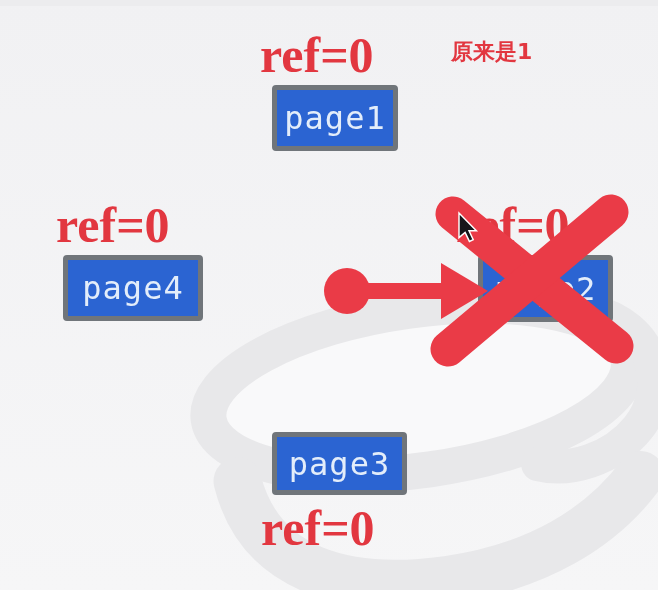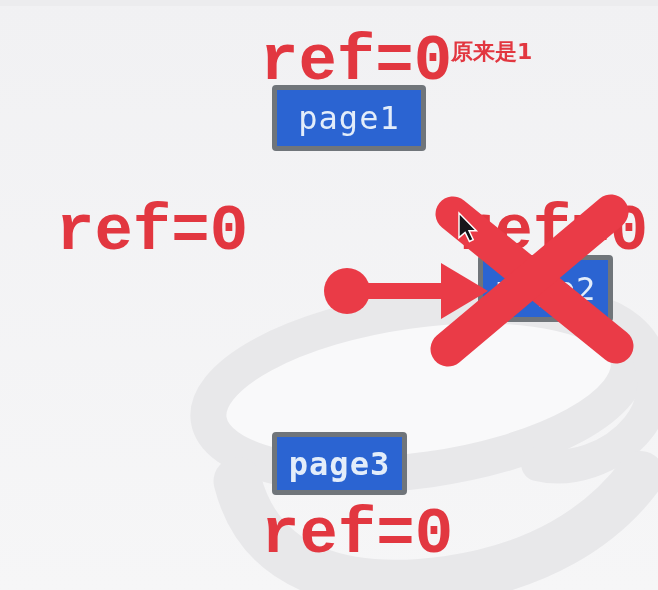--- a/index.html
+++ b/index.html
@@ -12,23 +12,23 @@
     font-family: "DejaVu Sans", sans-serif;
   }
   .bg-svg, .fg-svg {
     position: absolute;
     left: 0; top: 0;
     width: 658px; height: 590px;
     pointer-events: none;
   }
   .ref-label {
     position: absolute;
-    font-family: Liberation Mono, monospace;
+    font-family: Liberation Serif, serif;
     font-weight: bold;
-    font-size: 64px;
+    font-size: 50px;
     line-height: 1;
     color: #e23740;
     white-space: nowrap;
     z-index: 2;
   }
   .ref-top    { left: 260px; top: 30px; }
   .ref-left   { left: 56px;  top: 200px; }
   .ref-right  { left: 456px; top: 200px; z-index: 3; }
   .ref-bottom { left: 261px; top: 503px; }
   .page-box {
@@ -42,24 +42,24 @@
     justify-content: center;
     z-index: 2;
   }
   .page-box .page-label {
     font-family: "DejaVu Sans Mono", monospace;
     font-size: 32px;
     line-height: 1;
     color: #e3edfa;
     letter-spacing: 1px;
   }
-  .box-page1 { left: 272px; top: 85px;  width: 154px; height: 66px; }
+  .box-page1 { left: 272px; top: 85px;  width: 126px; height: 66px; }
   .box-page4 { left: 63px;  top: 255px; width: 140px; height: 66px; }
   .box-page2 { left: 478px; top: 255px; width: 135px; height: 67px; z-index: 3; }
-  .box-page3 { left: 272px; top: 432px; width: 135px; height: 63px; font-weight: bold; }
+  .box-page3 { left: 272px; top: 432px; width: 135px; height: 63px; }
   .annotation {
     position: absolute;
     left: 451px; top: 37px;
     font-size: 22px;
     font-weight: 600;
     color: #e23740;
     white-space: nowrap;
     z-index: 2;
   }
   .arrow-svg { z-index: 4; }
@@ -90,20 +90,23 @@
   <div class="ref-label ref-top">ref=0</div>
   <div class="ref-label ref-left">ref=0</div>
   <div class="ref-label ref-right">ref=0</div>
   <div class="ref-label ref-bottom">ref=0</div>
 
   <div class="annotation">原来是1</div>
 
   <div class="page-box box-page1">
     <span class="page-label">page1</span>
   </div>
+  <div class="page-box box-page4">
+    <span class="page-label">page4</span>
+  </div>
   <div class="page-box box-page2">
     <span class="page-label">page2</span>
   </div>
   <div class="page-box box-page3">
     <span class="page-label">page3</span>
   </div>
 
   <svg class="fg-svg arrow-svg" viewBox="0 0 658 590">
     <g fill="#ea3b47">
       <circle cx="347" cy="291" r="23"></circle>

